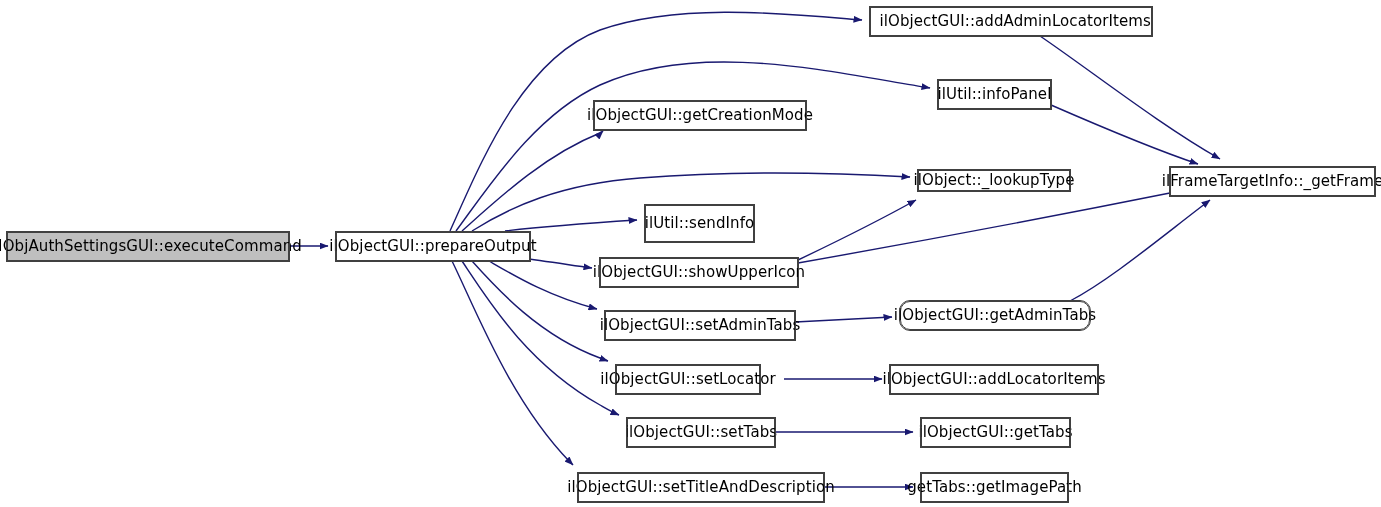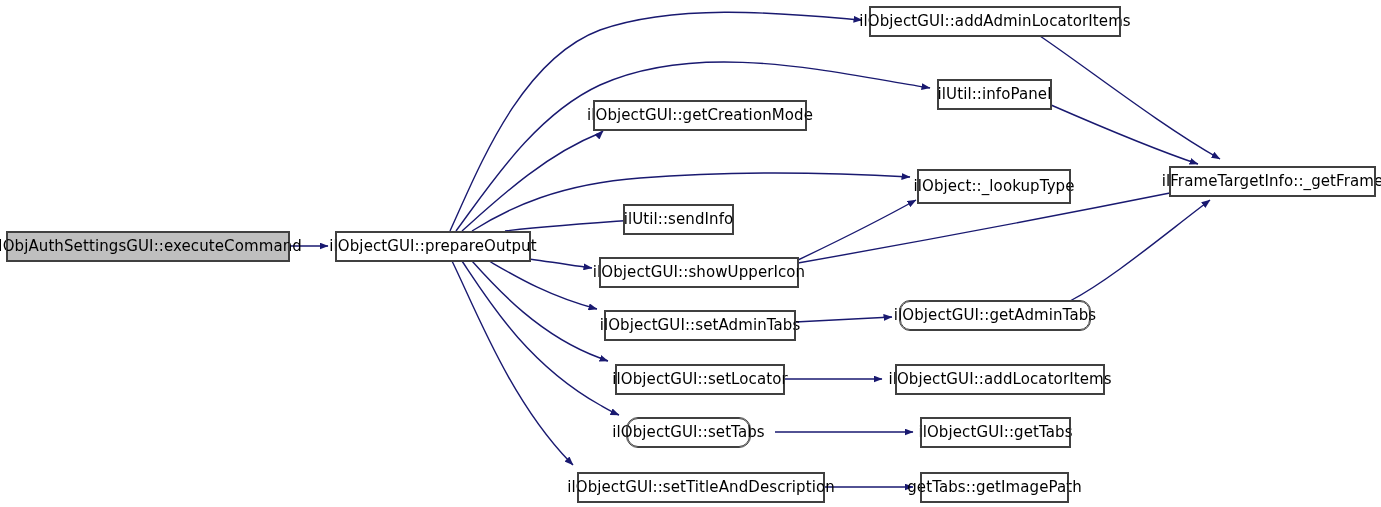--- a/index.html
+++ b/index.html
@@ -80,54 +80,54 @@
         <path d="M824,487 L913,487" fill="none" stroke="#191970" stroke-width="1.4" marker-end="url(#arrowhead)"></path>
       </g>
   </svg>
   <div id="node-layer">
       <div class="node highlight" style="left: 7px; top: 232px; width: 282px; height: 29px;">
         <span class="node-label">ilObjAuthSettingsGUI::executeCommand</span>
       </div>
       <div class="node" style="left: 336px; top: 232px; width: 194px; height: 29px;">
         <span class="node-label">ilObjectGUI::prepareOutput</span>
       </div>
-      <div class="node" style="left: 870px; top: 7px; width: 250px; height: 29px;">
+      <div class="node" style="left: 870px; top: 7px; width: 282px; height: 29px; justify-content: flex-end;">
         <span class="node-label">ilObjectGUI::addAdminLocatorItems</span>
       </div>
       <div class="node" style="left: 938px; top: 80px; width: 113px; height: 29px;">
         <span class="node-label">ilUtil::infoPanel</span>
       </div>
       <div class="node" style="left: 594px; top: 101px; width: 212px; height: 29px;">
         <span class="node-label">ilObjectGUI::getCreationMode</span>
       </div>
-      <div class="node" style="left: 918px; top: 170px; width: 152px; height: 33px;">
+      <div class="node" style="left: 918px; top: 170px; width: 152px; height: 21px;">
         <span class="node-label">ilObject::_lookupType</span>
       </div>
       <div class="node" style="left: 1170px; top: 167px; width: 205px; height: 29px;">
         <span class="node-label">ilFrameTargetInfo::_getFrame</span>
       </div>
-      <div class="node" style="left: 624px; top: 205px; width: 109px; height: 29px;">
+      <div class="node" style="left: 645px; top: 205px; width: 109px; height: 37px;">
         <span class="node-label">ilUtil::sendInfo</span>
       </div>
       <div class="node" style="left: 600px; top: 258px; width: 198px; height: 29px;">
         <span class="node-label">ilObjectGUI::showUpperIcon</span>
       </div>
       <div class="node" style="left: 900px; top: 301px; width: 190px; height: 29px; border-radius: 10px;">
         <span class="node-label">ilObjectGUI::getAdminTabs</span>
       </div>
       <div class="node" style="left: 605px; top: 311px; width: 190px; height: 29px;">
         <span class="node-label">ilObjectGUI::setAdminTabs</span>
       </div>
-      <div class="node" style="left: 616px; top: 365px; width: 168px; height: 29px;">
+      <div class="node" style="left: 616px; top: 365px; width: 144px; height: 29px;">
         <span class="node-label">ilObjectGUI::setLocator</span>
       </div>
-      <div class="node" style="left: 890px; top: 365px; width: 208px; height: 29px; margin-left: 6px;">
+      <div class="node" style="left: 890px; top: 365px; width: 208px; height: 29px;">
         <span class="node-label">ilObjectGUI::addLocatorItems</span>
       </div>
-      <div class="node" style="left: 627px; top: 418px; width: 123px; height: 29px; border-radius: 11px;">
+      <div class="node" style="left: 627px; top: 418px; width: 148px; height: 29px;">
         <span class="node-label">ilObjectGUI::setTabs</span>
       </div>
       <div class="node" style="left: 921px; top: 418px; width: 149px; height: 29px;">
         <span class="node-label">ilObjectGUI::getTabs</span>
       </div>
       <div class="node" style="left: 578px; top: 473px; width: 246px; height: 29px;">
         <span class="node-label">ilObjectGUI::setTitleAndDescription</span>
       </div>
       <div class="node" style="left: 921px; top: 473px; width: 147px; height: 29px;">
         <span class="node-label">getTabs::getImagePath</span>

